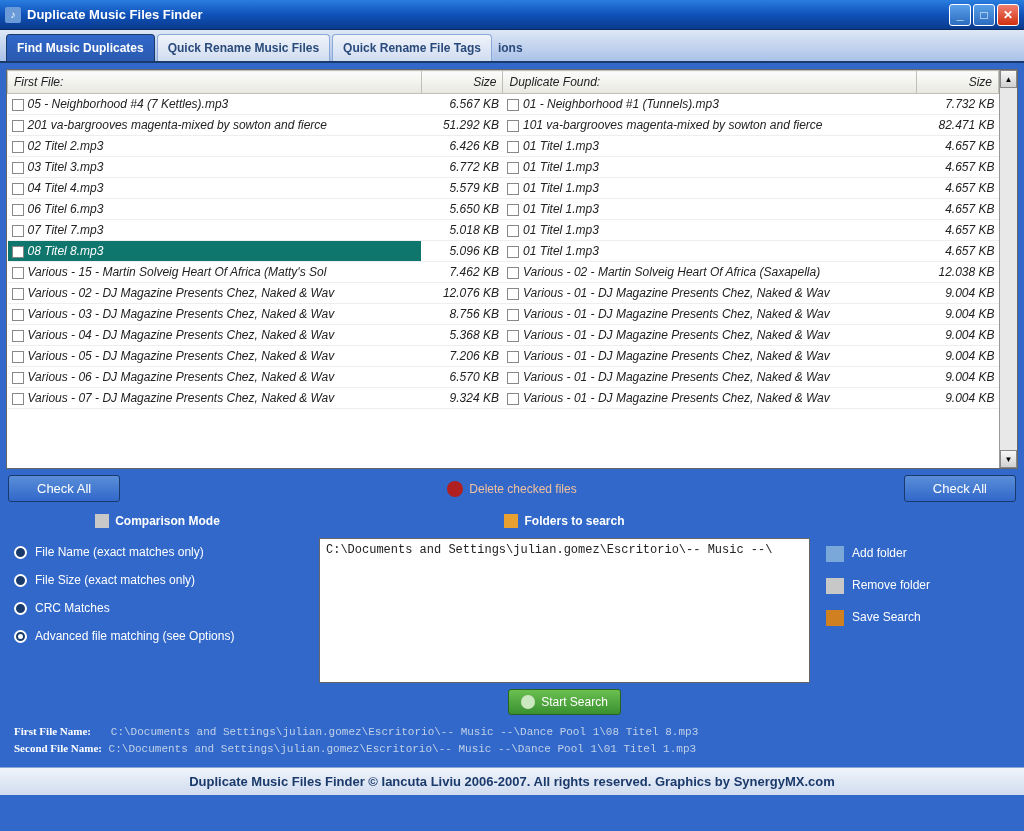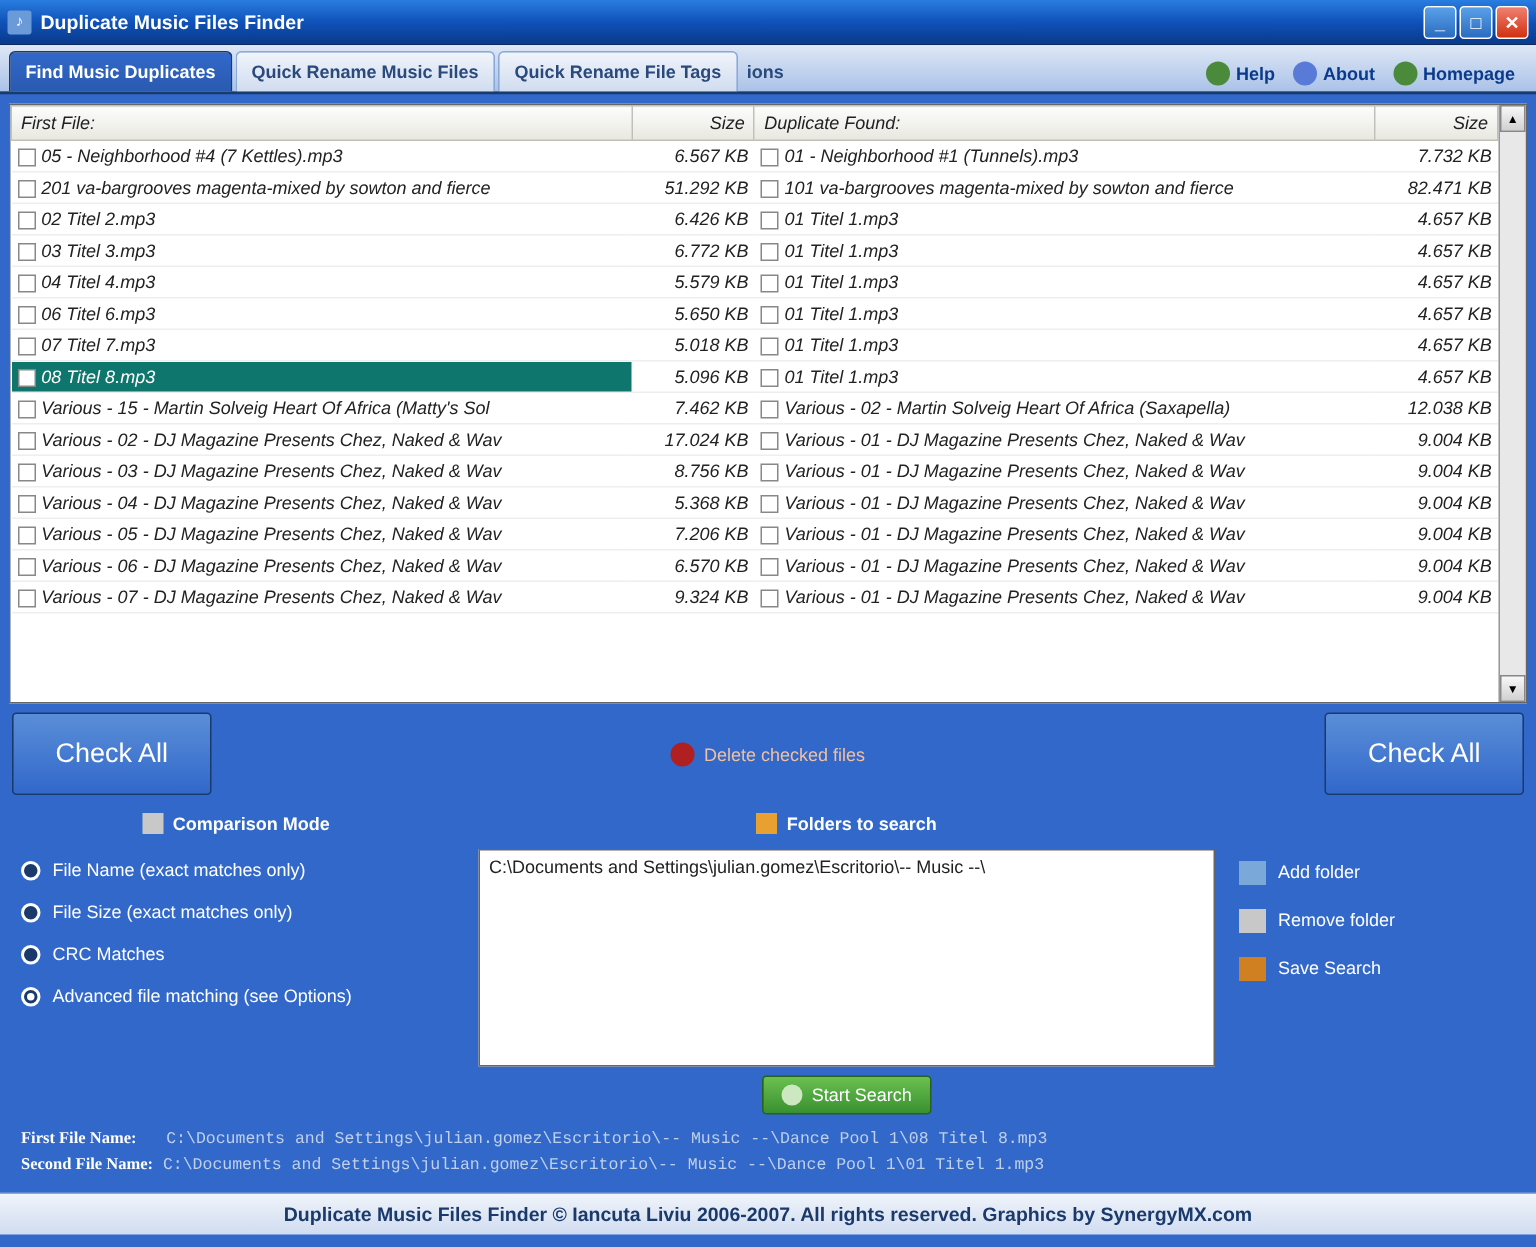--- a/index.html
+++ b/index.html
@@ -28,35 +28,35 @@
   .vscroll { width: 18px; background: #e8e8e8; border-left: 1px solid #999; display: flex; flex-direction: column; }
   .vscroll .arrow { height: 18px; background: linear-gradient(to bottom, #f8f8f8, #d0d0d0); border: 1px solid #888; display: flex; align-items: center; justify-content: center; font-size: 8px; cursor: pointer; }
   .vscroll .track { flex: 1; }
   table { width: 100%; border-collapse: collapse; table-layout: fixed; }
   th { background: linear-gradient(to bottom, #fcfcfc, #e8e8e0); border: 1px solid #c0c0b8; padding: 4px 6px; text-align: left; font-weight: normal; font-size: 12px; color: #222; }
   td { border-bottom: 1px solid #eee; padding: 3px 4px; font-size: 12px; color: #222; white-space: nowrap; overflow: hidden; text-overflow: ellipsis; }
   tr.selected td.first-name { background: #0f766e; color: white; }
   .size-col { text-align: right; width: 75px; }
   .chk { display: inline-block; width: 12px; height: 12px; border: 1px solid #888; background: white; margin-right: 4px; vertical-align: middle; }
   .actions-row { display: flex; align-items: center; padding: 6px 2px; gap: 8px; }
-  .btn-blue { background: linear-gradient(to bottom, #5a8ed8, #3168ca); color: white; border: 1px solid #1a3a6c; border-radius: 3px; padding: 16px 28px; font-size: 18px; cursor: pointer; font-family: inherit; }
+  .btn-blue { background: linear-gradient(to bottom, #5a8ed8, #3168ca); color: white; border: 1px solid #1a3a6c; border-radius: 3px; padding: 5px 28px; font-size: 13px; cursor: pointer; font-family: inherit; }
   .delete-link { color: #f0c0a0; font-size: 12px; cursor: pointer; display: flex; align-items: center; gap: 6px; margin: 0 auto; }
   .del-icon { width: 16px; height: 16px; background: #b02020; border-radius: 50%; }
   .panel { display: flex; gap: 14px; padding: 6px 4px 4px 4px; color: white; }
   .panel-left { width: 295px; }
   .panel-mid { flex: 1; }
   .panel-right { width: 190px; padding-top: 24px; }
   .section-title { font-weight: bold; font-size: 12px; color: white; margin-bottom: 10px; display: flex; align-items: center; gap: 6px; justify-content: center; }
   .sicon { width: 14px; height: 14px; display: inline-block; }
   .comp-icon { background: #c8c8c8; }
   .fold-icon { background: #e8a030; }
   .radio-row { display: flex; align-items: center; gap: 8px; font-size: 12px; color: white; padding: 7px 4px; cursor: pointer; }
   .radio { width: 13px; height: 13px; border-radius: 50%; border: 2px solid white; background: #1a3a6c; position: relative; }
   .radio.checked::after { content: ""; width: 5px; height: 5px; background: white; border-radius: 50%; position: absolute; top: 2px; left: 2px; }
-  .folders-box { background: white; color: #222; border: 1px solid #666; height: 145px; padding: 4px 6px; font-size: 12px; overflow: auto; }
+  .folders-box { background: white; color: #222; border: 1px solid #666; height: 145px; padding: 4px 6px; font-size: 12px; overflow: auto; font-family: Liberation Mono, monospace; }
   .folder-action { display: flex; align-items: flex-start; gap: 8px; color: white; font-size: 12px; padding: 8px 2px; cursor: pointer; }
   .fa-icon { width: 18px; height: 16px; display: inline-block; }
   .addf { background: #7aa8d8; }
   .remf { background: #c8c8c8; }
   .savef { background: #d08020; }
   .btn-green { background: linear-gradient(to bottom, #6ac050, #3a9030); color: white; border: 1px solid #2a6020; border-radius: 3px; padding: 5px 12px; font-size: 12px; cursor: pointer; font-family: inherit; display: flex; align-items: center; gap: 6px; margin: 6px auto 0 auto; }
   .search-icon { width: 14px; height: 14px; border-radius: 50%; background: #cce8c0; display: inline-block; }
   .footer-info { padding: 4px 8px; color: #c0d0e8; font-size: 11px; line-height: 16px; font-family: "Courier New", monospace; }
   .footer-info b { color: white; font-family: Tahoma; }
   .copyright { background: linear-gradient(to bottom, #f0f4fa, #d0dcf0); color: #1a3a6c; font-weight: bold; text-align: center; padding: 6px; font-size: 13px; border-top: 1px solid #8aa8d8; }
@@ -72,34 +72,20 @@
     <div class="titlebar-btn tb-max">□</div>
     <div class="titlebar-btn tb-close">✕</div>
   </div>
 </div>
 
 <div class="tabs">
   <div class="tab active">Find Music Duplicates</div>
   <div class="tab">Quick Rename Music Files</div>
   <div class="tab">Quick Rename File Tags</div>
   <span class="tab-extra">ions</span>
-  <div class="tabs-right">
-    <a>
-        <span class="ricon help-icon"></span>
-        <span>Help</span>
-      </a>
-    <a>
-        <span class="ricon about-icon"></span>
-        <span>About</span>
-      </a>
-    <a>
-        <span class="ricon home-icon"></span>
-        <span>Homepage</span>
-      </a>
-  </div>
 </div>
 
 <div class="content">
   <div class="table-wrap">
     <div class="table-scroll">
       <table>
         <thead>
           <tr>
             <th style="width:380px">First File:</th>
             <th class="size-col">Size</th>
@@ -157,21 +143,21 @@
               <td class="size-col">4.657 KB</td>
             </tr>
             <tr>
               <td class="first-name"><span class="chk"></span>Various - 15 - Martin Solveig  Heart Of Africa (Matty's Sol</td>
               <td class="size-col">7.462 KB</td>
               <td><span class="chk"></span>Various - 02 - Martin Solveig  Heart Of Africa (Saxapella)</td>
               <td class="size-col">12.038 KB</td>
             </tr>
             <tr>
               <td class="first-name"><span class="chk"></span>Various - 02 - DJ Magazine Presents Chez, Naked &amp; Wav</td>
-              <td class="size-col">17.024 KB</td>
+              <td class="size-col">12.076 KB</td>
               <td><span class="chk"></span>Various - 01 - DJ Magazine Presents Chez, Naked &amp; Wav</td>
               <td class="size-col">9.004 KB</td>
             </tr>
             <tr>
               <td class="first-name"><span class="chk"></span>Various - 03 - DJ Magazine Presents Chez, Naked &amp; Wav</td>
               <td class="size-col">8.756 KB</td>
               <td><span class="chk"></span>Various - 01 - DJ Magazine Presents Chez, Naked &amp; Wav</td>
               <td class="size-col">9.004 KB</td>
             </tr>
             <tr>

